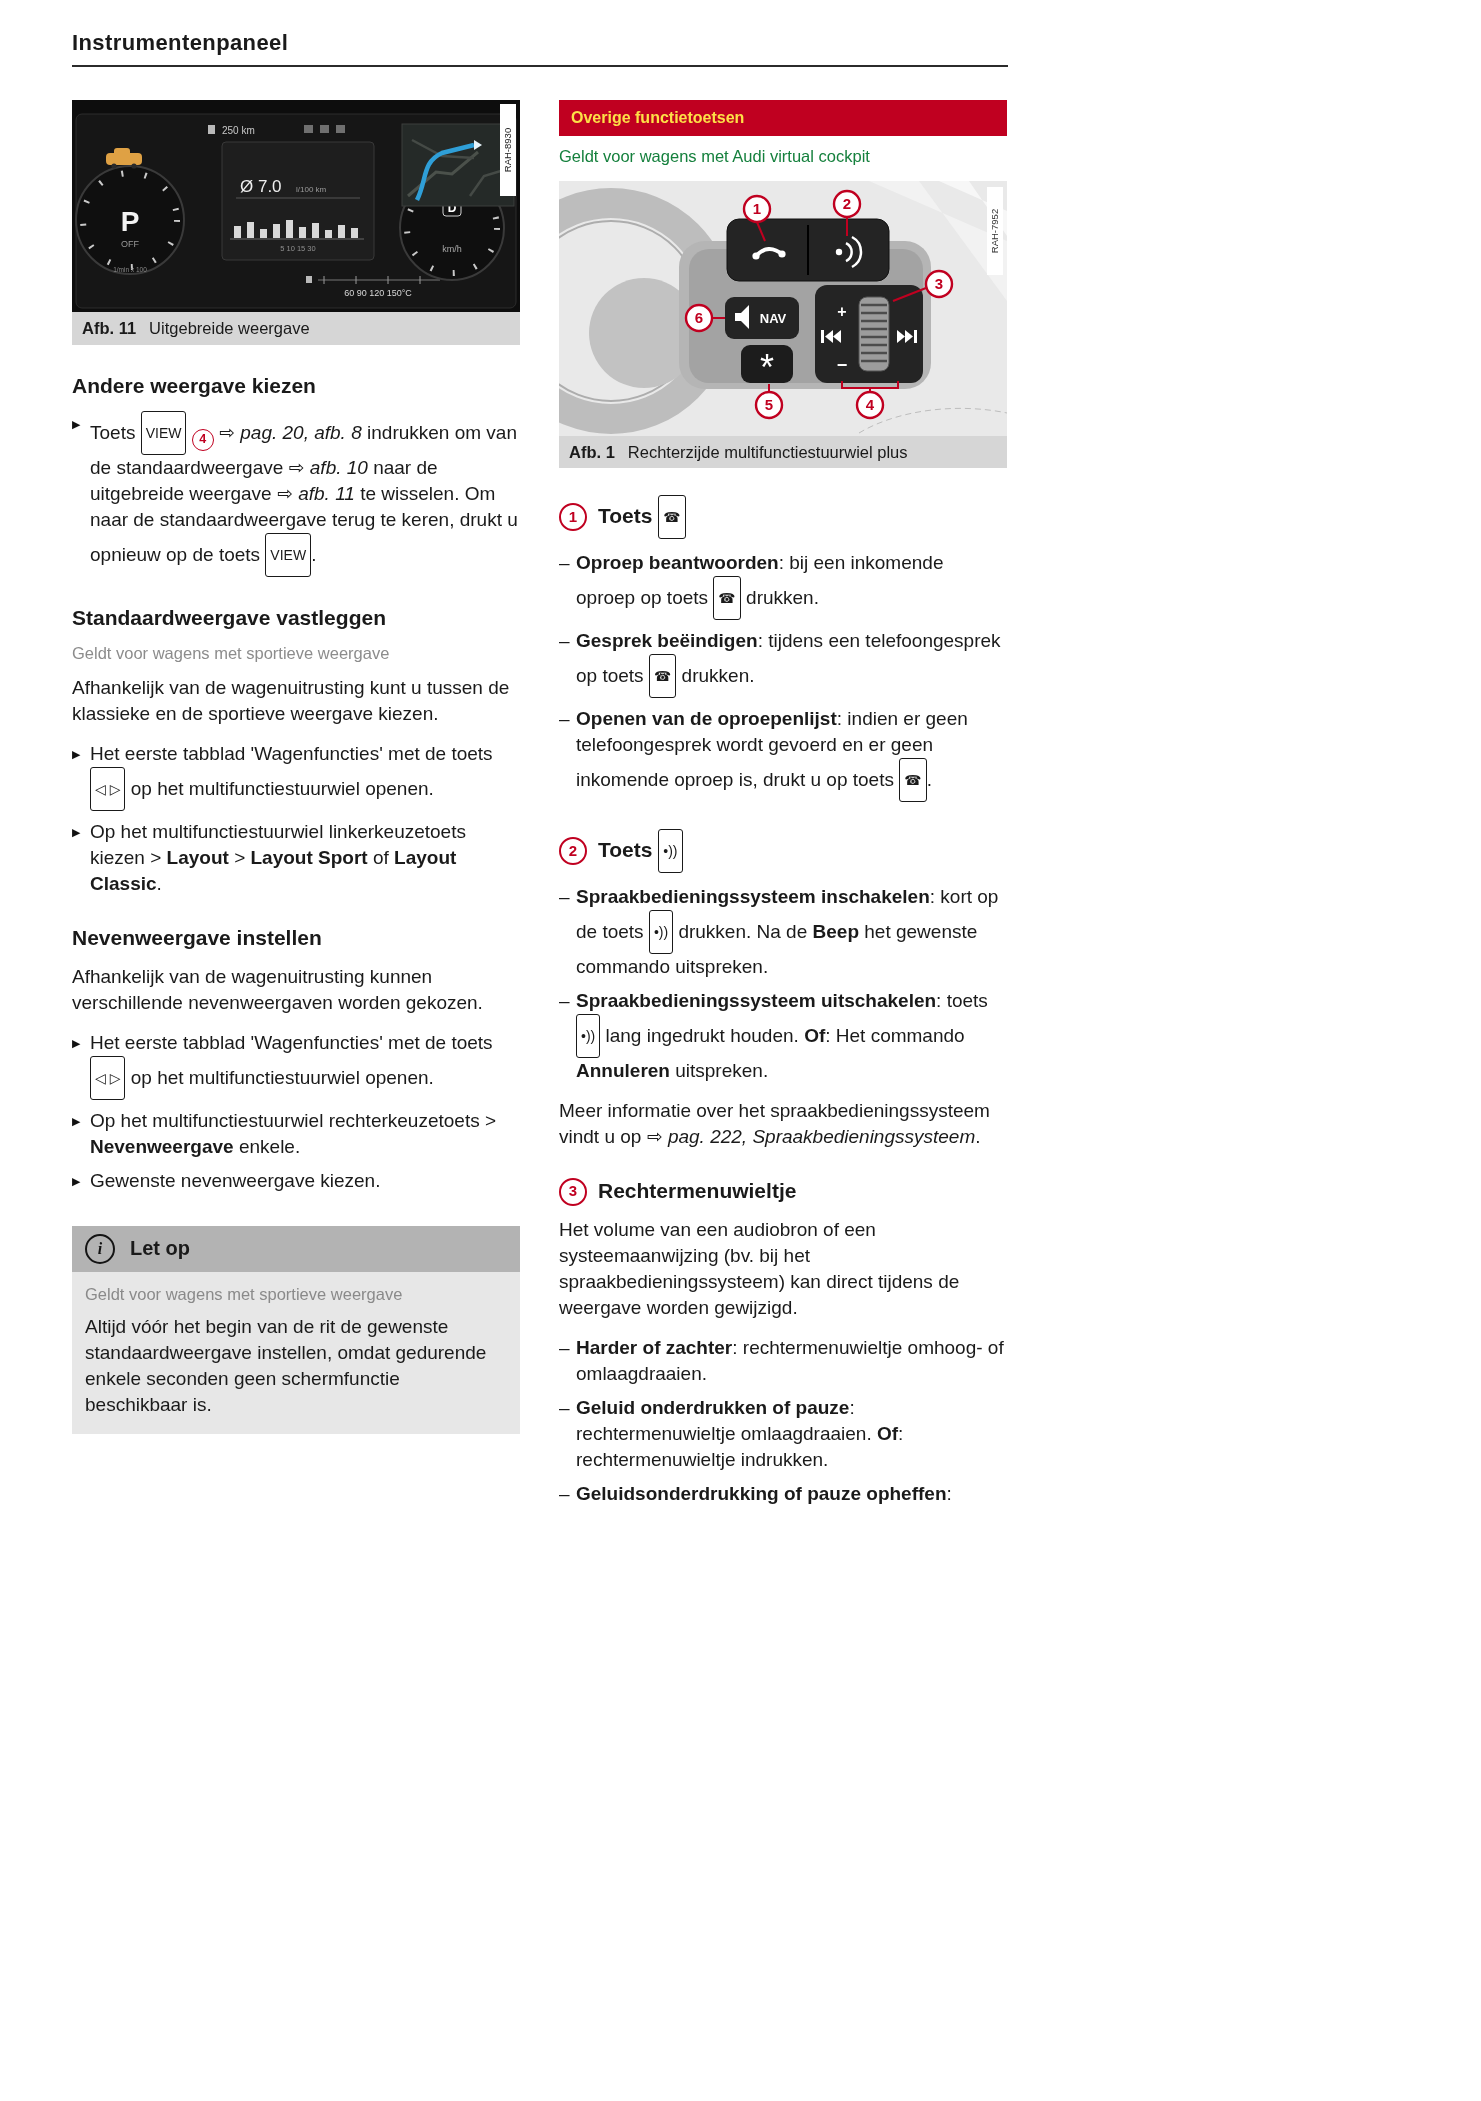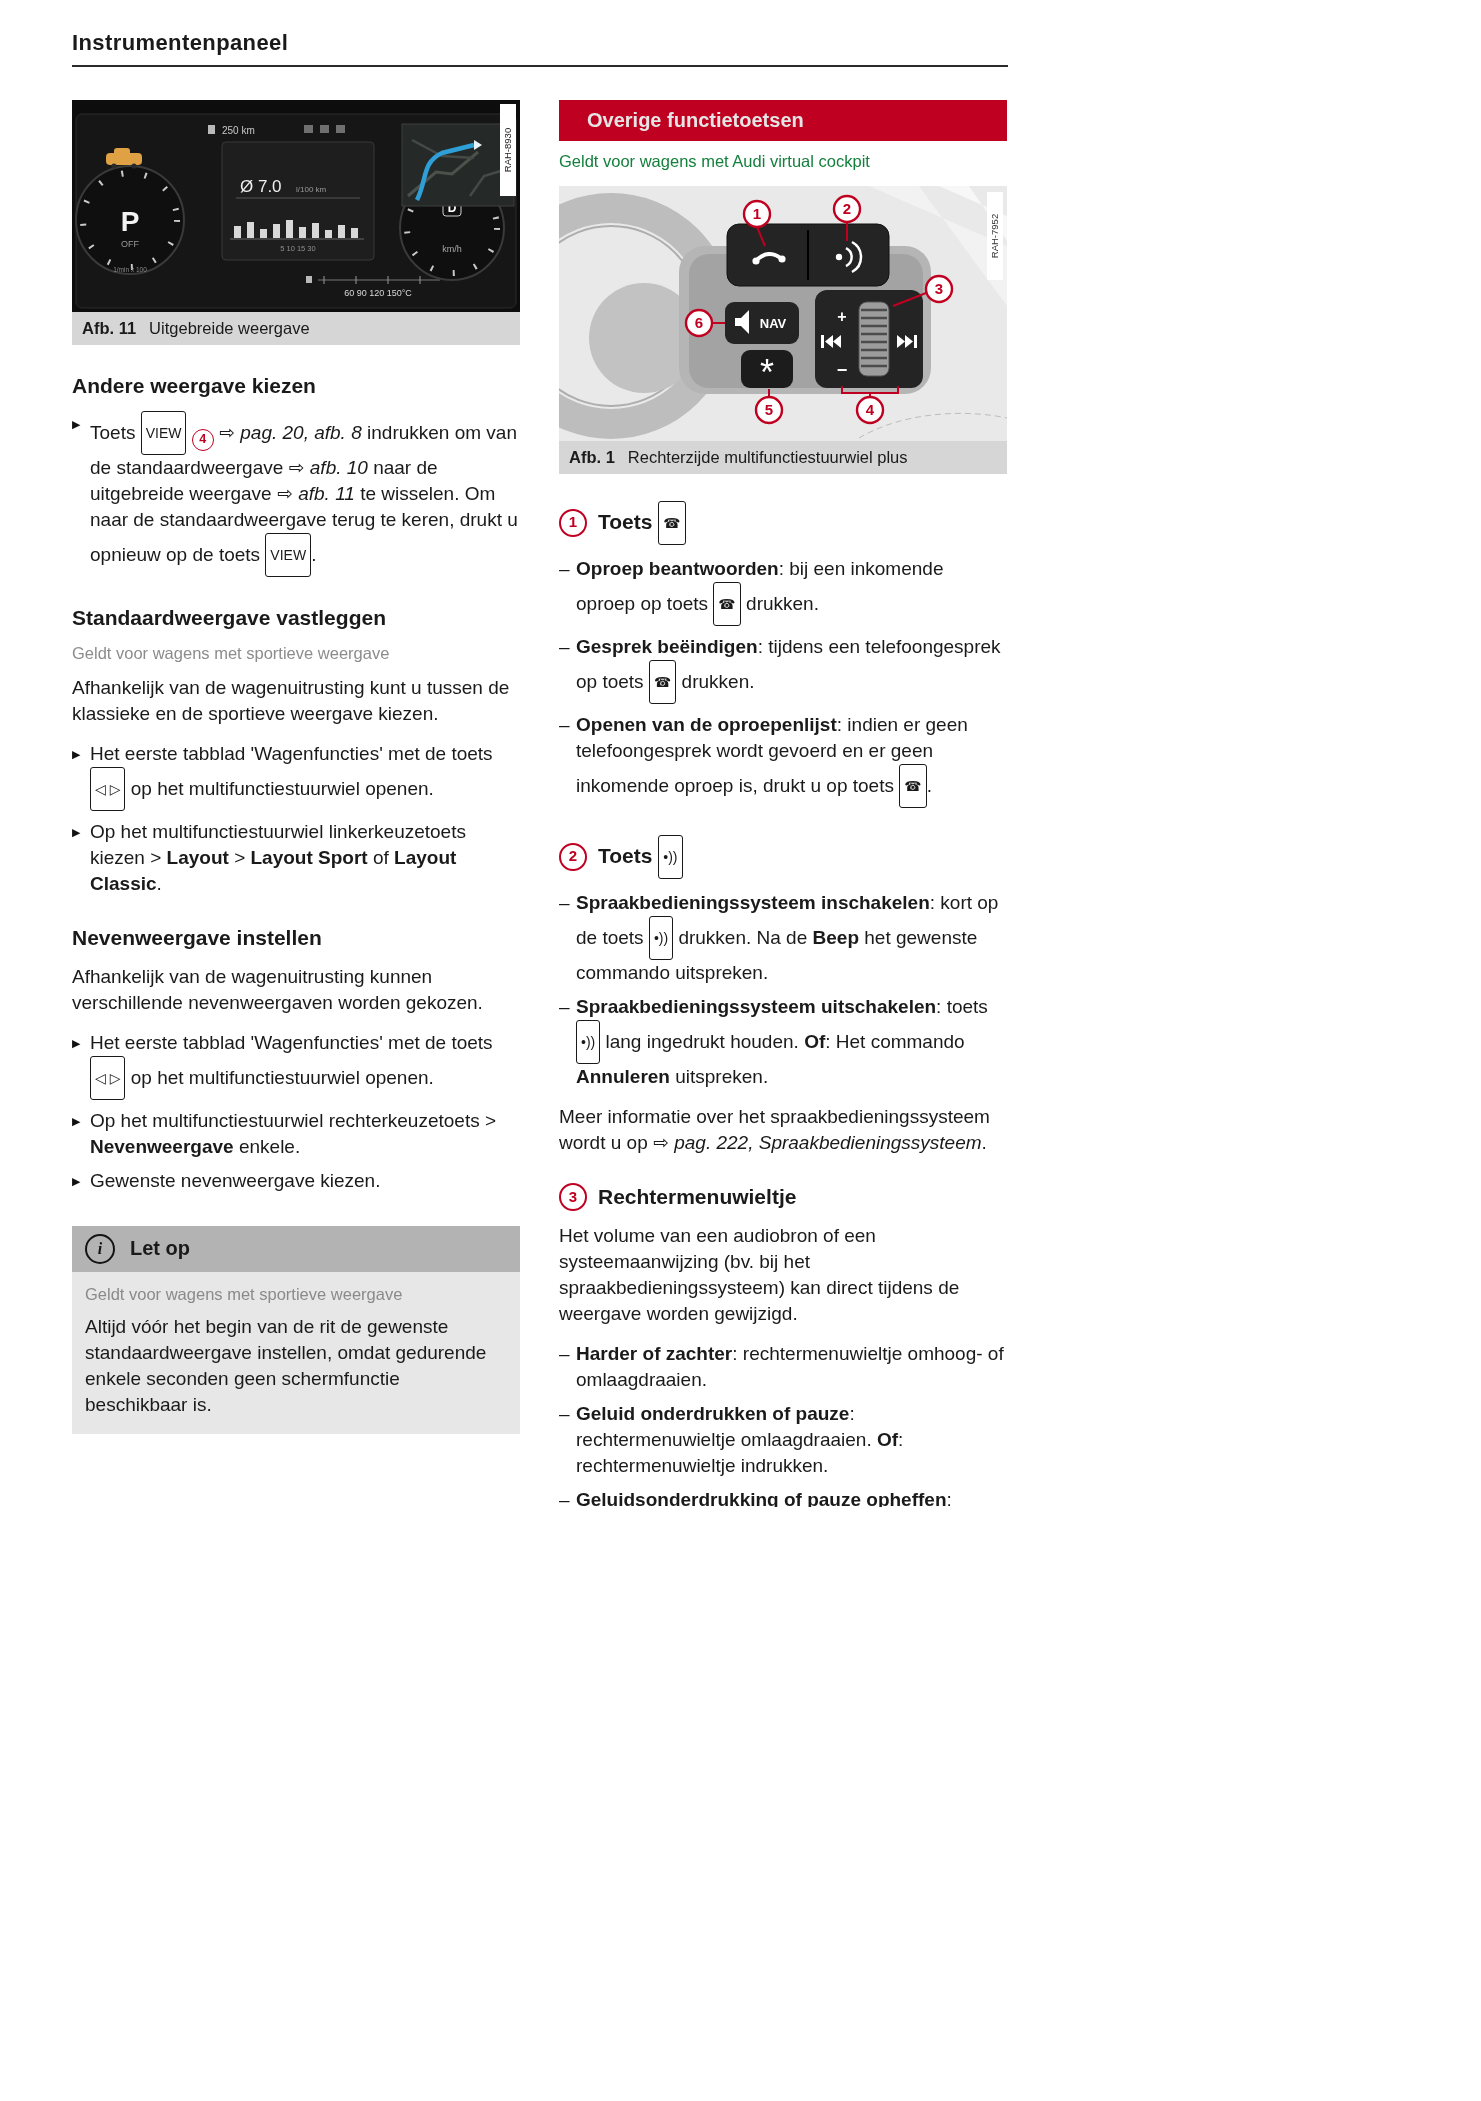--- a/index.html
+++ b/index.html
@@ -17,21 +17,21 @@
   .bmark{flex:none;width:18px;font-size:11px;padding-top:6px;color:#111;}
   .dmark{flex:none;width:17px;}
   .btxt{flex:1;}
 
   figure{margin:0 0 2px;}
   .figimg{width:448px;line-height:0;background:#111;}
   .figimg.light{background:#e9e9e9;}
   .figcap{background:#d6d6d6;font-size:16.5px;padding:6px 10px;display:flex;gap:13px;align-items:baseline;line-height:1.25;}
   .figcap b{font-weight:bold;}
 
-  .redbar{background:#c00020;color:#e5e5e5;font-size:20px;font-weight:bold;padding:7px 28px;}
+  .redbar{background:#c00020;color:#fde047;font-size:16px;font-weight:bold;padding:7px 12px;}
   .r-applies{font-size:16.5px;color:#15803d;margin:9px 0 13px;}
 
   .numhead{display:flex;align-items:center;gap:11px;font-size:21px;font-weight:bold;margin:27px 0 11px;}
   .ncirc{flex:none;display:inline-flex;align-items:center;justify-content:center;width:24px;height:24px;
          border:2px solid #c00020;border-radius:50%;color:#c00020;font-size:15px;font-weight:bold;background:#fff;}
 
   .b{font-weight:bold;}
   .it{font-style:italic;}
   .key{display:inline-block;border:1.4px solid #1a1a1a;border-radius:3px;padding:12px 4px;font-size:14px;
        line-height:18px;vertical-align:1px;background:#fff;font-weight:normal;font-style:normal;white-space:nowrap;}
@@ -334,21 +334,21 @@
           <span><span>Toets </span><span class="key">•))</span></span>
         </div>
         <div class="dash">
           <span class="dmark">–</span>
           <div class="btxt"><span class="b">Spraakbedieningssysteem inschakelen</span><span>: kort op de toets </span><span class="key">•))</span><span> drukken. Na de </span><span class="b">Beep</span><span> het gewenste commando uitspreken.</span></div>
         </div>
         <div class="dash">
           <span class="dmark">–</span>
           <div class="btxt"><span class="b">Spraakbedieningssysteem uitschakelen</span><span>: toets </span><span class="key">•))</span><span> lang ingedrukt houden. </span><span class="b">Of</span><span>: Het commando </span><span class="b">Annuleren</span><span> uitspreken.</span></div>
         </div>
-        <p class="body" style="margin-top:14px;"><span>Meer informatie over het spraakbedieningssysteem wordt u op ⇨ </span><span class="it">pag. 222, Spraakbedieningssysteem</span><span>.</span></p>
+        <p class="body" style="margin-top:14px;"><span>Meer informatie over het spraakbedieningssysteem vindt u op ⇨ </span><span class="it">pag. 222, Spraakbedieningssysteem</span><span>.</span></p>
 
         <div class="numhead">
           <span class="ncirc">3</span>
           <span><span>Rechtermenuwieltje</span></span>
         </div>
         <p class="body">Het volume van een audiobron of een systeemaanwijzing (bv. bij het spraakbedieningssysteem) kan direct tijdens de weergave worden gewijzigd.</p>
         <div class="dash">
           <span class="dmark">–</span>
           <div class="btxt"><span class="b">Harder of zachter</span><span>: rechtermenuwieltje omhoog- of omlaagdraaien.</span></div>
         </div>

